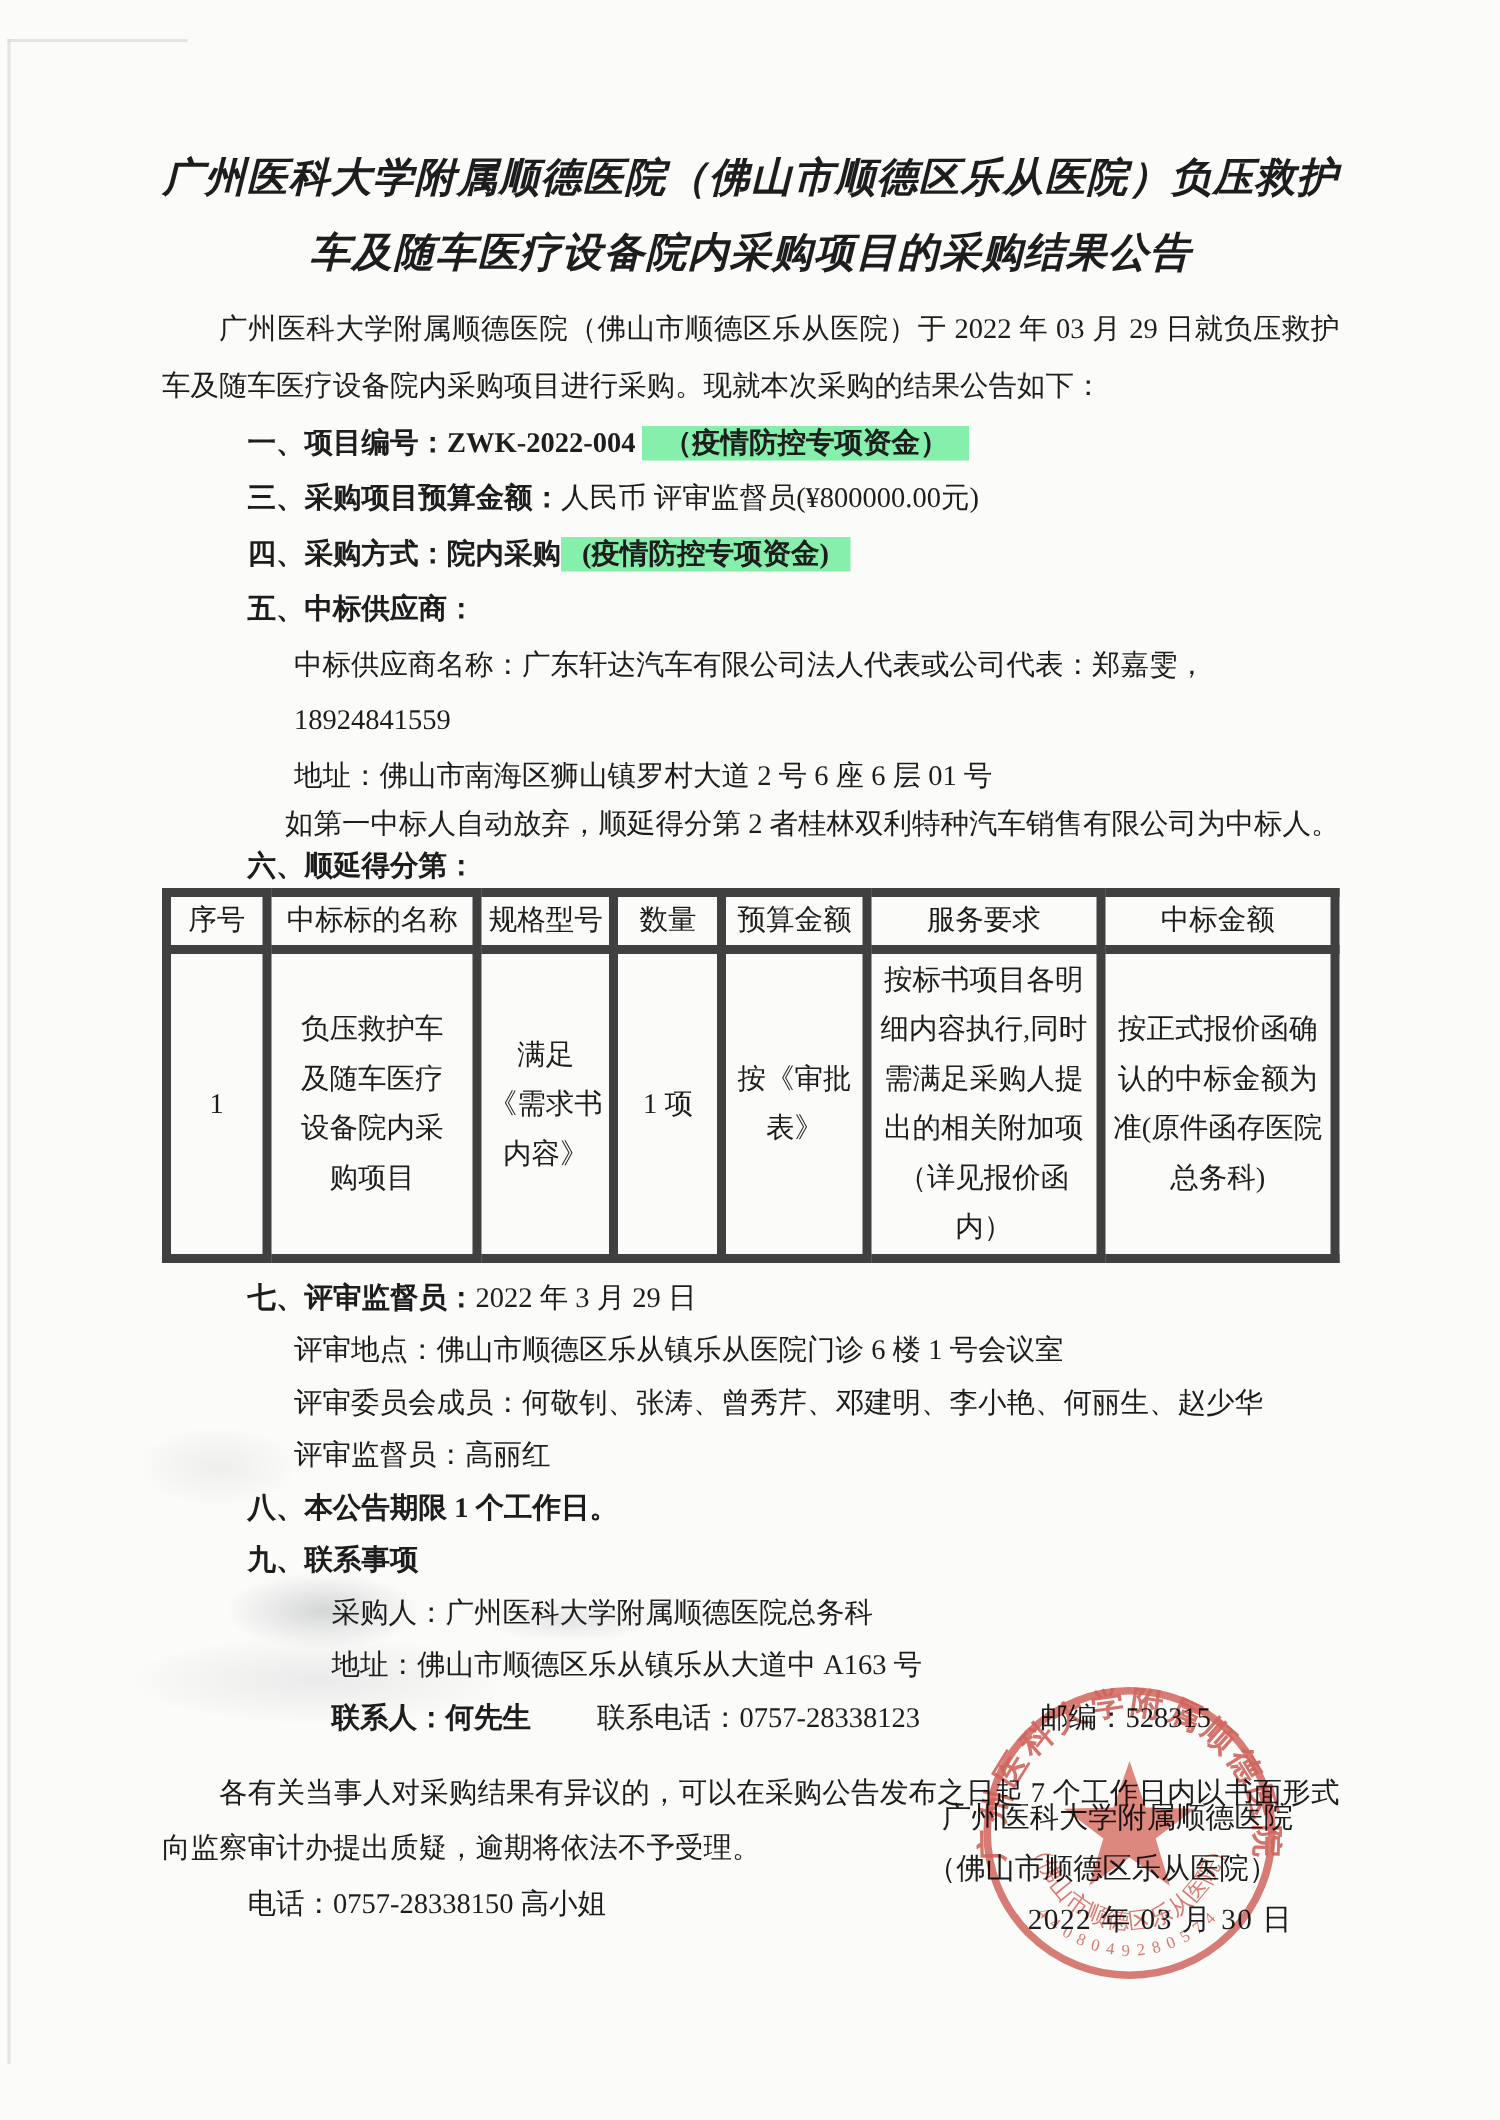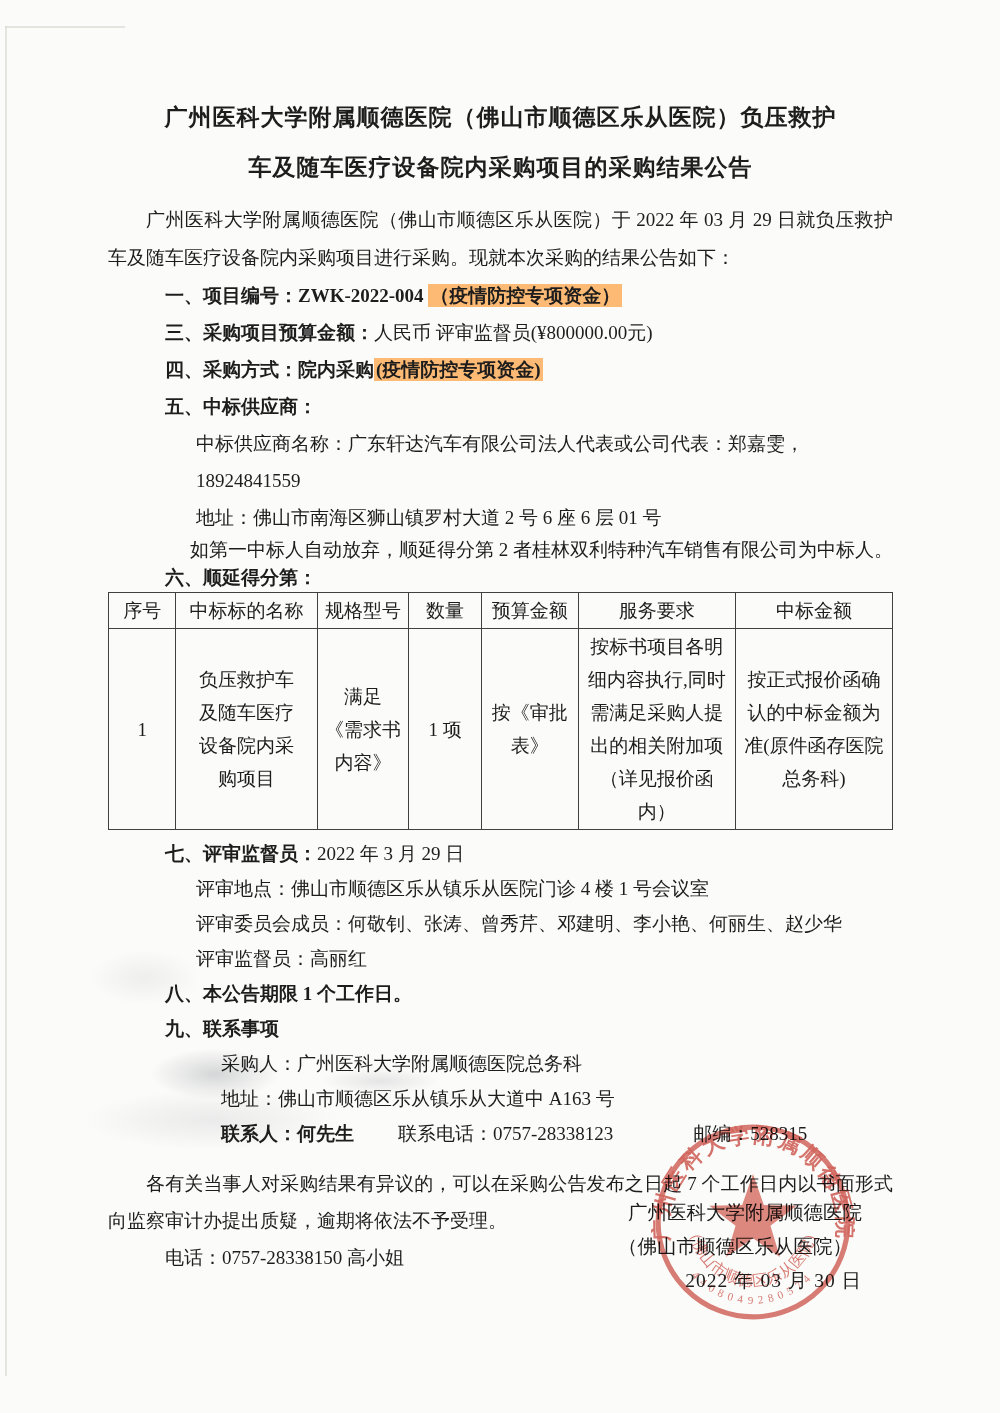--- a/index.html
+++ b/index.html
@@ -14,39 +14,39 @@
   }
   .page-edge-v { position:absolute; left:5px; top:26px; width:2px; height:1350px;
     background:#dcdcd6; opacity:.7; }
   .page-edge-h { position:absolute; left:5px; top:26px; width:120px; height:2px;
     background:#dcdcd6; opacity:.7; }
   .smudge { position:absolute; border-radius:50%; pointer-events:none;
     background:radial-gradient(ellipse at center, rgba(150,155,160,.38), rgba(150,155,160,0) 70%); }
 
   .doc { position:relative; padding:93px 107px 0 108px; }
 
-  .title { text-align:center; font-size:23px; font-weight:700; line-height:50px;
-    letter-spacing:1px; margin-bottom:8px; }
+  .title { text-align:center; font-size:27px; font-weight:700; line-height:50px;
+    letter-spacing:1px; margin-bottom:8px;font-style:italic; }
 
   .line { font-size:19px; line-height:37px; }
   .intro { text-align:justify; text-indent:38px; font-size:19px; line-height:38px; }
   .b { font-weight:700; }
-  .hl { background:#fdba74; font-weight:700; padding:1px 2px; }
+  .hl { background:#86efac; font-weight:700; padding:1px 14px; }
 
   .lv1 { padding-left:57px; }
   .lv2 { padding-left:88px; }
   .lv2b { padding-left:80px; line-height:28px;text-align:right; }
   .lv1b { padding-left:57px; line-height:28px; }
   .lv3 { padding-left:113px; }
   .after-table { line-height:35px; }
 
   table.results { width:100%; border-collapse:collapse; table-layout:fixed;
     margin-top:0; font-size:19px; }
   table.results th, table.results td {
-    border:1px solid #404040; text-align:center; vertical-align:middle;
+    border:6px solid #404040; text-align:center; vertical-align:middle;
     font-weight:400; white-space:pre-line; line-height:33px; padding:1px 4px; }
   table.results th { height:36px; line-height:30px; }
   table.results td { height:166px; }
   td.svc { letter-spacing:0; }
   td.award { font-weight:700; }
 
   .closing { margin-top:14px; text-align:justify; text-indent:38px; font-size:19px; line-height:37px; }
 
   .sig-block { position:absolute; top:1196px; right:138px; text-align:right;
     font-size:19.5px; line-height:34px; z-index:4; }
@@ -130,21 +130,21 @@
 （详见报价函内）</td>
         <td class="award">按正式报价函确
 认的中标金额为
 准(原件函存医院
 总务科)</td>
       </tr>
     </tbody>
   </table>
 
   <div class="line lv1 after-table" style="margin-top:6px;"><span class="b">七、评审监督员：</span><span>2022 年 3 月 29 日</span></div>
-  <div class="line lv2 after-table">评审地点：佛山市顺德区乐从镇乐从医院门诊 4 楼 1 号会议室</div>
+  <div class="line lv2 after-table">评审地点：佛山市顺德区乐从镇乐从医院门诊 6 楼 1 号会议室</div>
   <div class="line lv2 after-table">评审委员会成员：何敬钊、张涛、曾秀芹、邓建明、李小艳、何丽生、赵少华</div>
   <div class="line lv2 after-table">评审监督员：高丽红</div>
 
   <div class="line lv1 after-table b">八、本公告期限 1 个工作日。</div>
 
   <div class="line lv1 after-table b">九、联系事项</div>
   <div class="line lv3 after-table">采购人：广州医科大学附属顺德医院总务科</div>
   <div class="line lv3 after-table">地址：佛山市顺德区乐从镇乐从大道中 A163 号</div>
   <div class="line lv3 after-table">
     <span class="b">联系人：何先生</span><span style="margin-left:44px;">联系电话：0757-28338123</span><span style="margin-left:80px;">邮编：528315</span>

